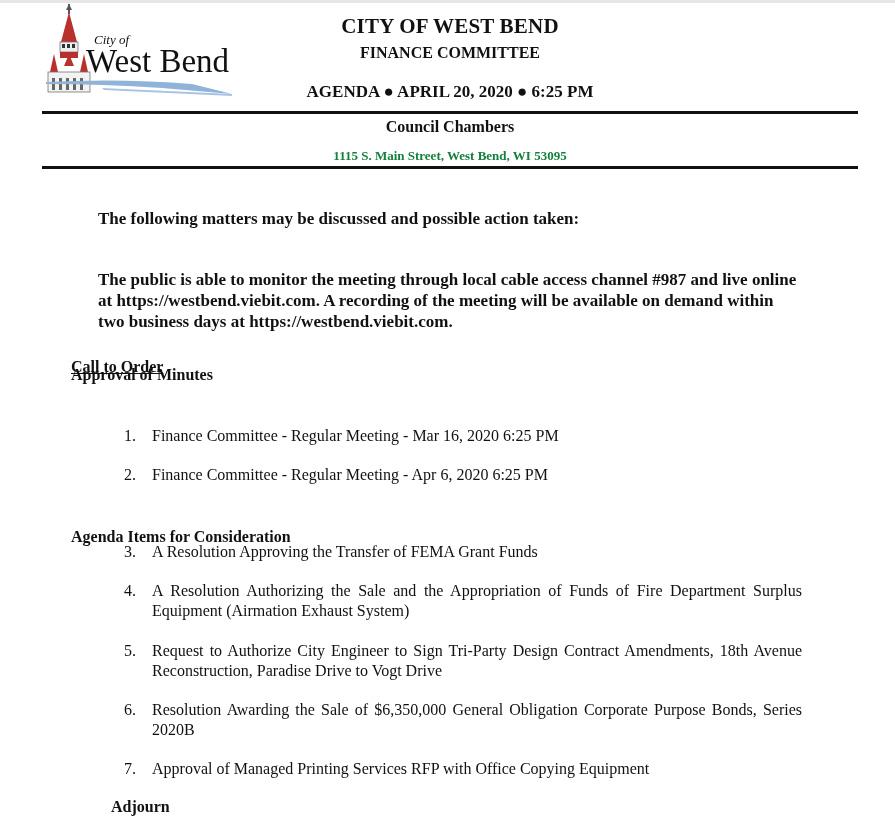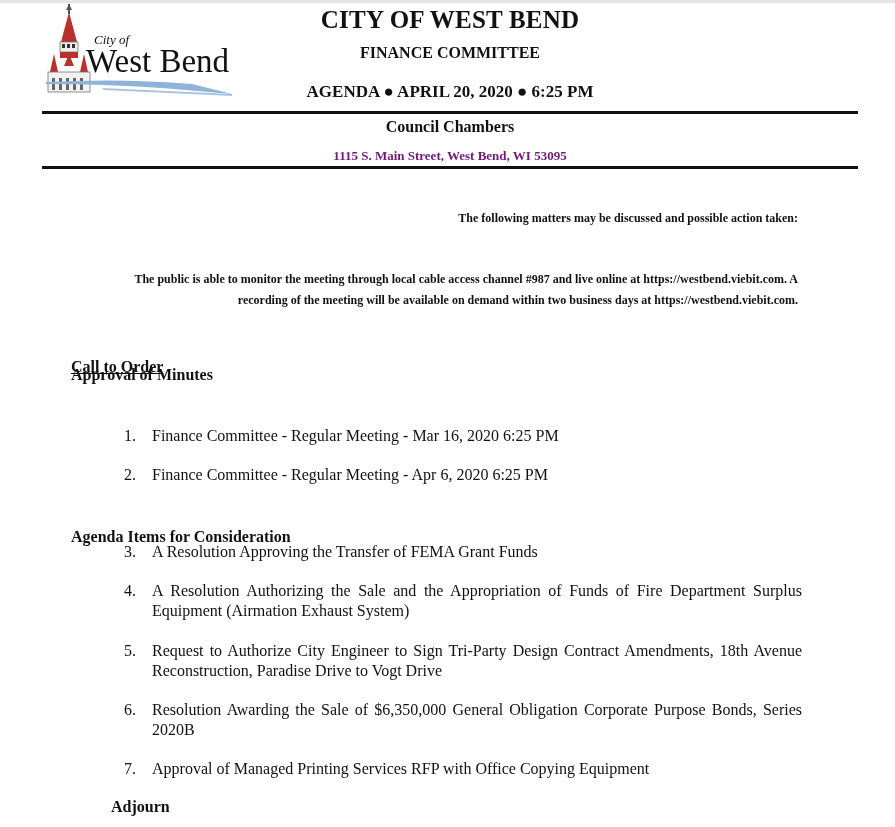--- a/index.html
+++ b/index.html
@@ -1,27 +1,27 @@
 <!DOCTYPE html>
 <html><head>
 <meta charset="utf-8">
 <style>
   html, body { margin: 0; padding: 0; background: #ffffff; }
   body { width: 895px; height: 827px; position: relative; overflow: hidden;
          font-family: "Liberation Serif", "DejaVu Serif", serif; color: #111; }
   .top-strip { position: absolute; left: 0; top: 0; width: 895px; height: 3px; background: #e6e6e6; }
   .logo { position: absolute; left: 42px; top: 2px; width: 200px; height: 100px; }
   .hdr { position: absolute; left: 250px; width: 400px; text-align: center; font-weight: bold; }
-  .h-title { top: 6px; font-size: 25px; letter-spacing: 0.2px; }
+  .h-title { top: 14px; font-size: 21px; letter-spacing: 0.2px; }
   .h-sub { top: 44px; font-size: 16px; }
   .h-agenda { top: 82px; font-size: 17px; }
   .rule { position: absolute; left: 42px; width: 816px; height: 3px; background: #111; }
   .h-loc { top: 118px; font-size: 16px; }
-  .h-addr { top: 148px; font-size: 13px; color: #701a75; }
-  .intro { position: absolute; left: 98px; width: 700px; font-weight: bold; font-size: 12px; line-height: 21px; text-align: right; }
+  .h-addr { top: 148px; font-size: 13px; color: #15803d; }
+  .intro { position: absolute; left: 98px; width: 700px; font-weight: bold; font-size: 17px; line-height: 21px; }
   .section { position: absolute; left: 71px; font-weight: bold; font-size: 16px; }
   .item { position: absolute; left: 124px; width: 678px; font-size: 16px; line-height: 20px; display: flex; }
   .item .num { width: 28px; flex: none; }
   .item .txt { flex: 1; text-align: justify; }
 </style>
 </head>
 <body>
 
 <div class="top-strip"></div>
 

